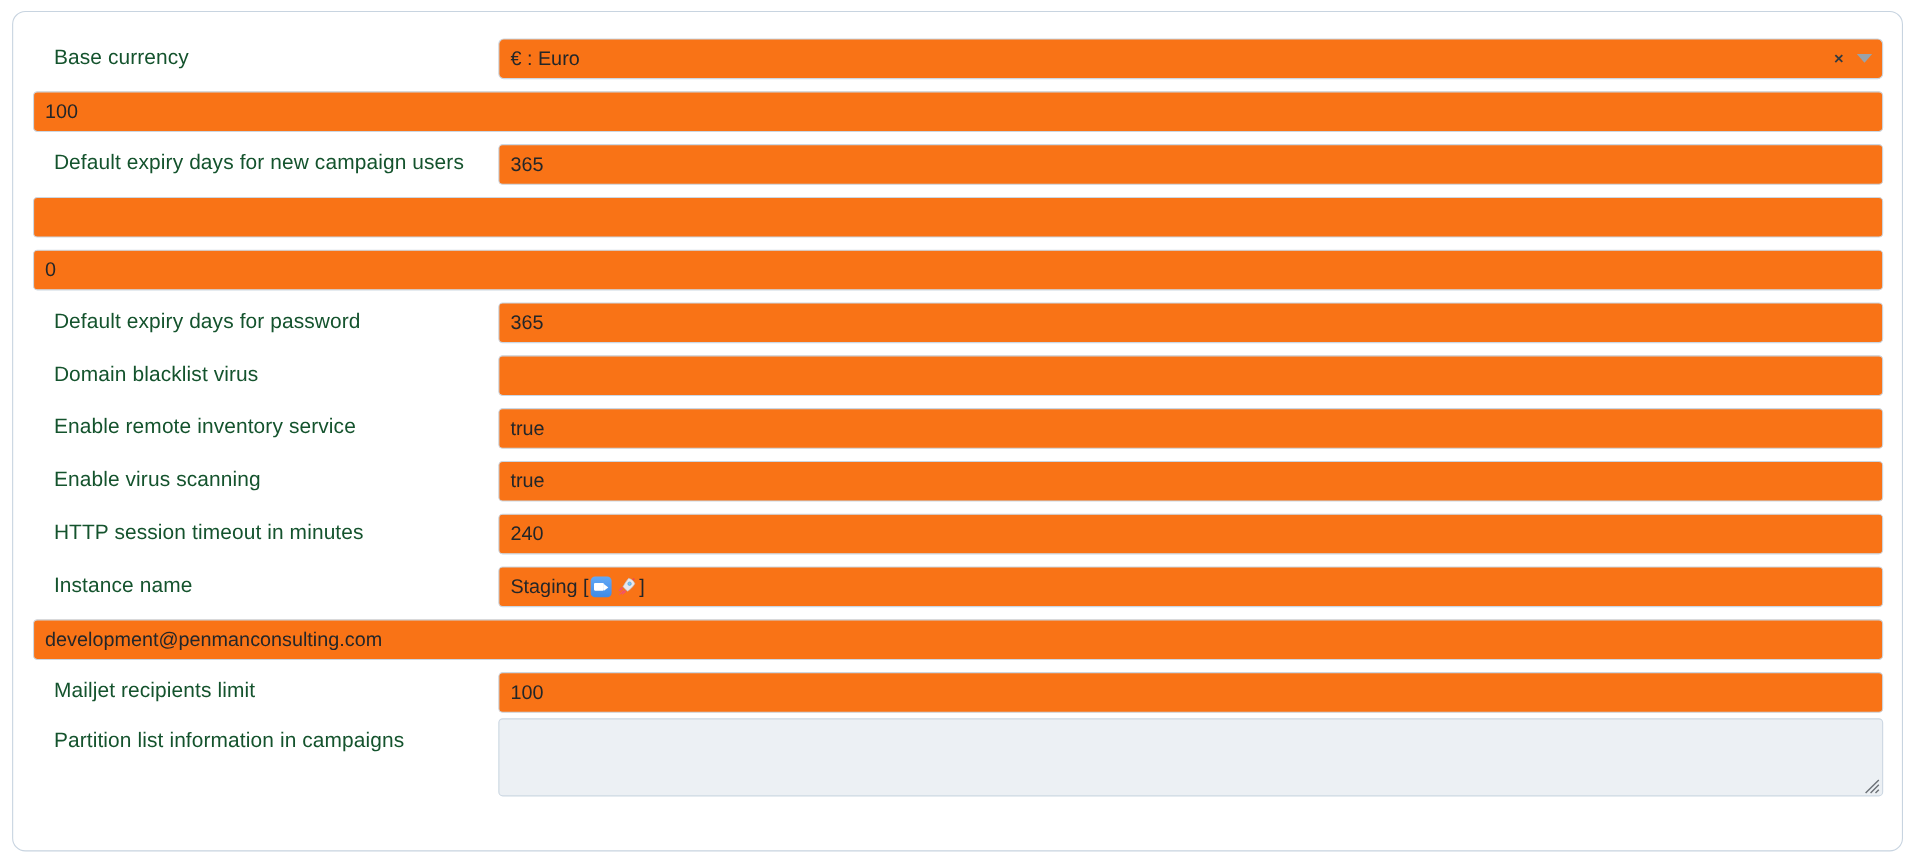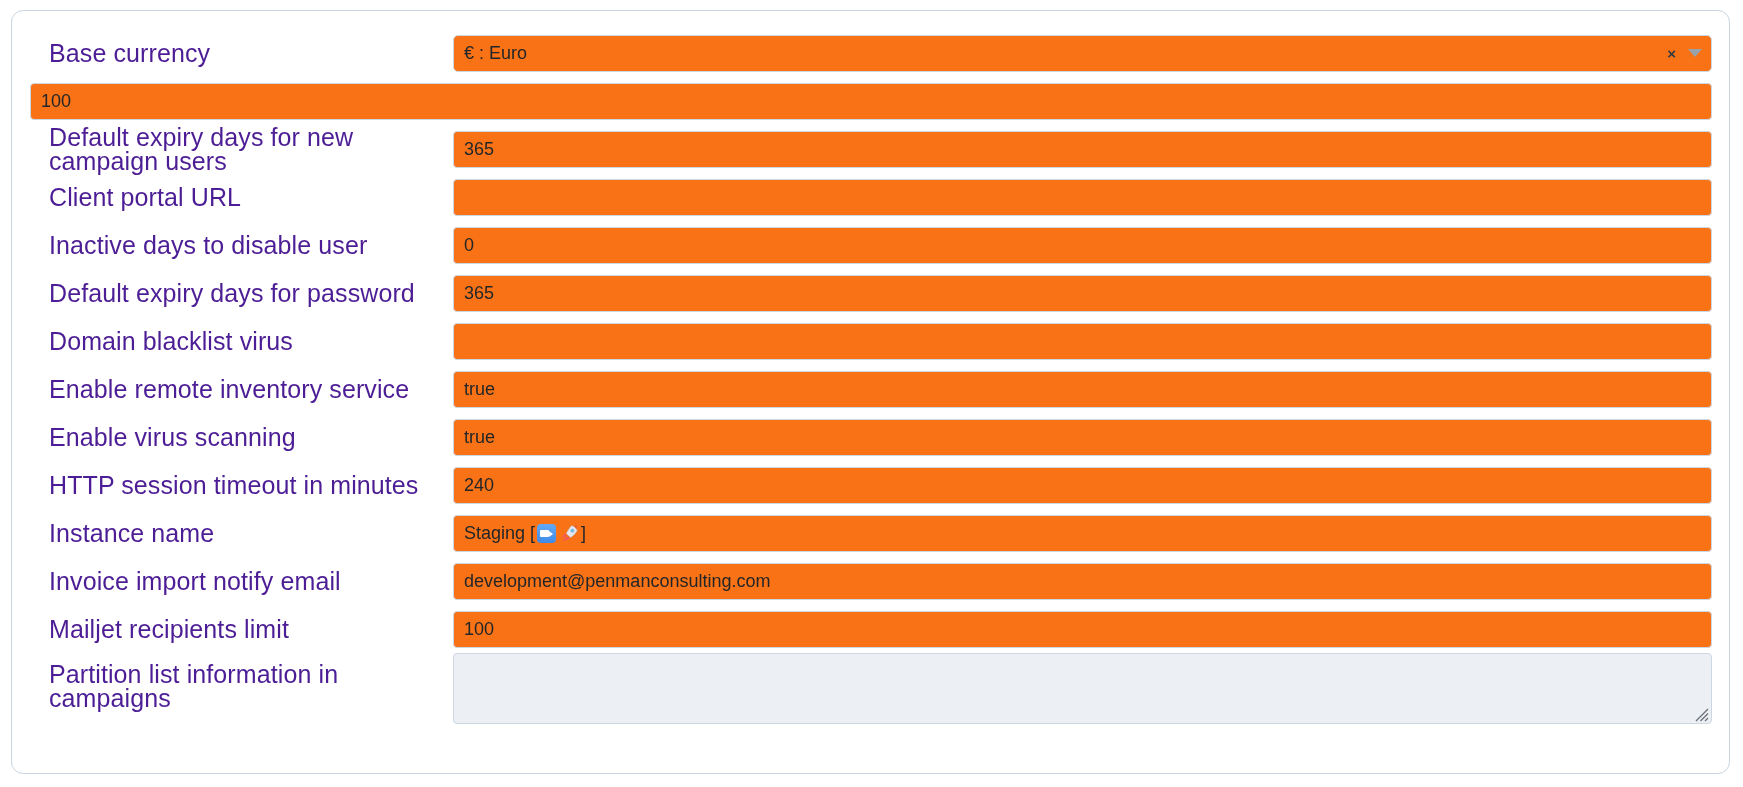--- a/index.html
+++ b/index.html
@@ -41,22 +41,22 @@
     height: 48px;
   }
   .form-row.tall {
     height: 80px;
     align-items: flex-start;
   }
 
   .field-label {
     width: 423px;
     flex: 0 0 423px;
-    color: #4c1d95;
-    font-size: 25px;
+    color: #14532d;
+    font-size: 19px;
     line-height: 24px;
     padding-left: 19px;
     box-sizing: border-box;
     letter-spacing: 0.1px;
   }
   .form-row.tall .field-label {
     padding-top: 9px;
   }
 
   .field-control {
@@ -199,29 +199,27 @@
       </div>
       <div class="form-row">
         <div class="field-label">Default expiry days for new campaign users</div>
         <div class="field-control">
           <div class="input-box">
             <span class="val-text">365</span>
           </div>
         </div>
       </div>
       <div class="form-row">
-        <div class="field-label">Client portal URL</div>
         <div class="field-control">
           <div class="input-box">
             <span class="val-text"></span>
           </div>
         </div>
       </div>
       <div class="form-row">
-        <div class="field-label">Inactive days to disable user</div>
         <div class="field-control">
           <div class="input-box">
             <span class="val-text">0</span>
           </div>
         </div>
       </div>
       <div class="form-row">
         <div class="field-label">Default expiry days for password</div>
         <div class="field-control">
           <div class="input-box">
@@ -274,21 +272,20 @@
                 <path d="M8.6 12.3 5.4 13.1 2.6 17l3.3-.6z" fill="#f2536a"></path>
                 <path d="M11.7 15.4l-.8 3.2-4 2.7.7-3.3z" fill="#f2536a"></path>
                 <path d="M8.3 15.7 4.4 19.6l-1.2 1.9 2.2-1.1 3.9-3.9z" fill="#f2536a"></path>
                 <circle cx="20.2" cy="3.3" r="1.2" fill="#e8455e"></circle>
               </svg></span>
             <span class="val-text">]</span>
           </div>
         </div>
       </div>
       <div class="form-row">
-        <div class="field-label">Invoice import notify email</div>
         <div class="field-control">
           <div class="input-box">
             <span class="val-text">development@penmanconsulting.com</span>
           </div>
         </div>
       </div>
       <div class="form-row">
         <div class="field-label">Mailjet recipients limit</div>
         <div class="field-control">
           <div class="input-box">

